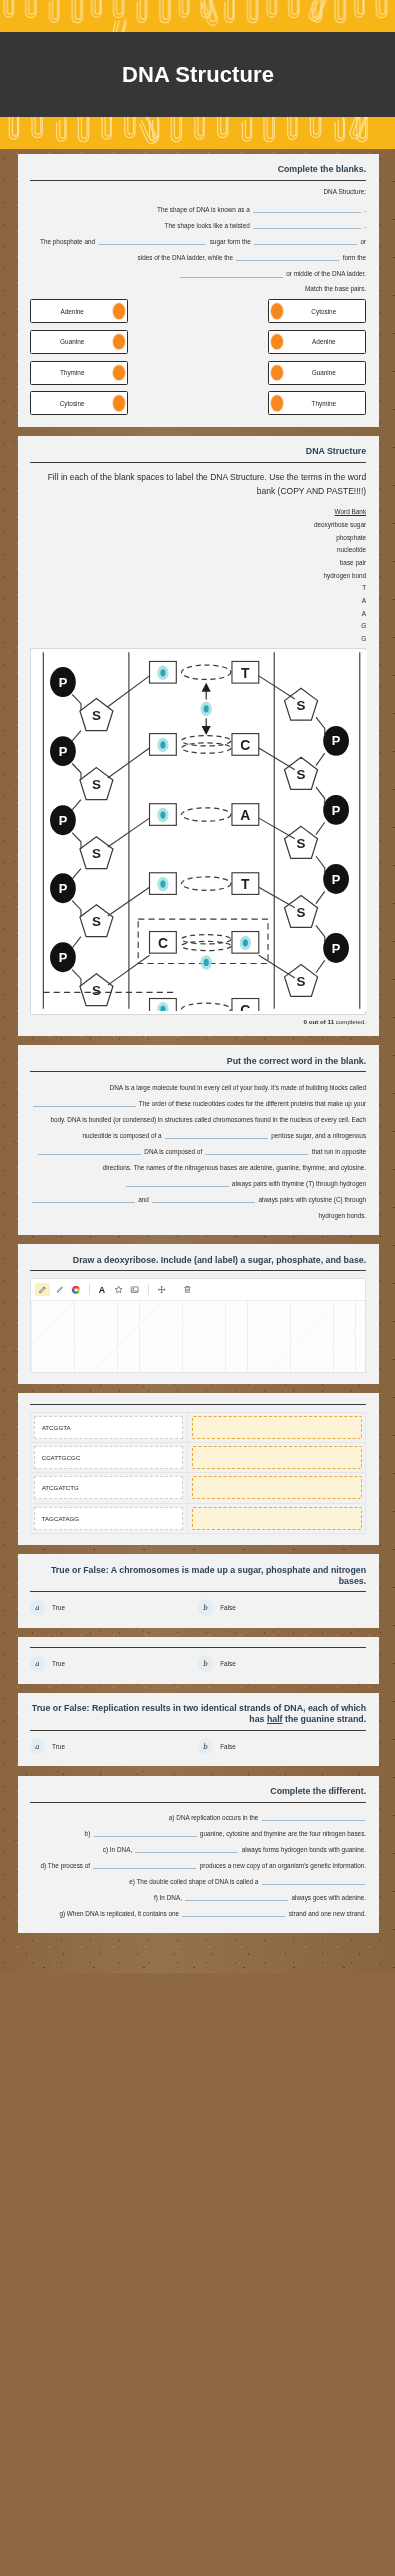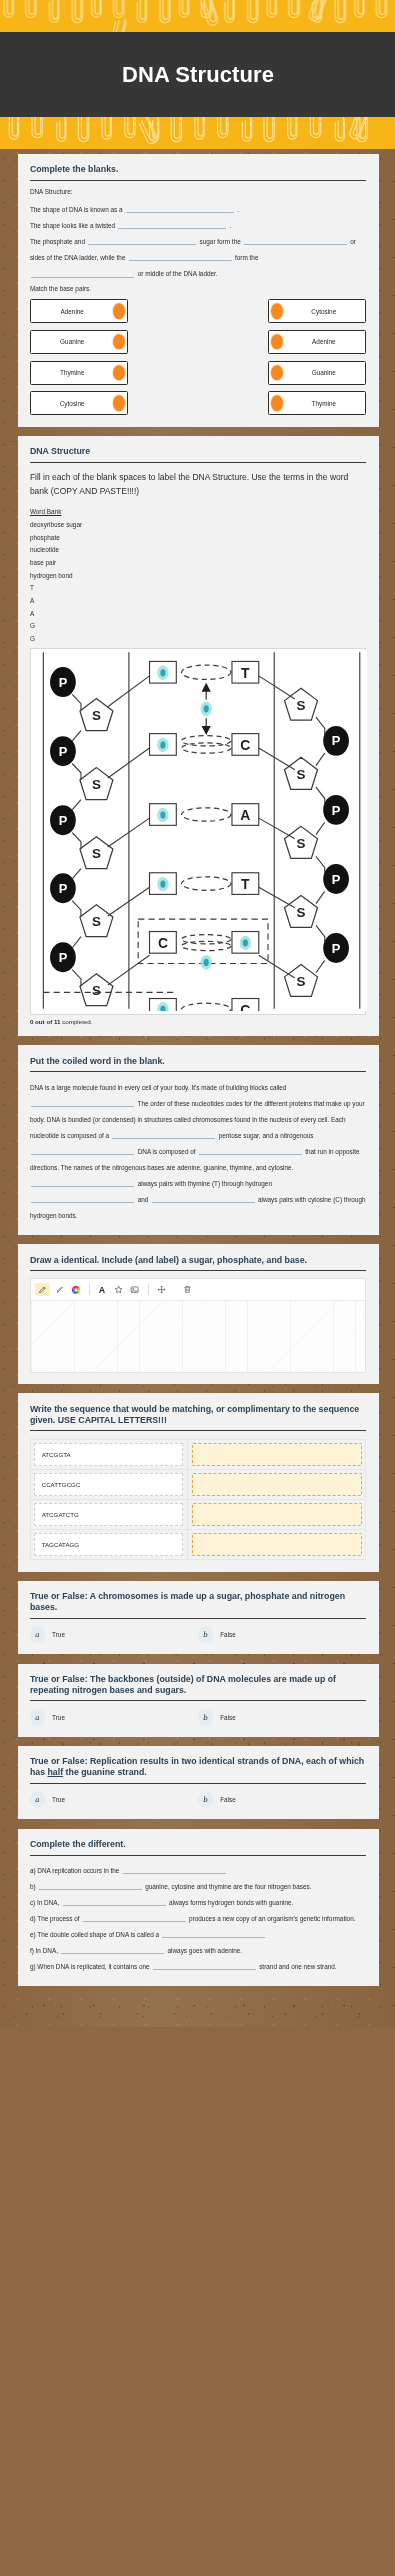--- a/index.html
+++ b/index.html
@@ -47,20 +47,21 @@
     font-family: "Liberation Sans", sans-serif;
   }
 
   
   .page { position: relative; z-index: 2; padding: 0 0 31px 0; }
   .card {
     background: #f2f2f2;
     width: 361px;
     margin: 0 auto 9.3px auto;
     padding: 10.3px 12.4px 11.3px 12.4px;
+    text-align: right;
   }
   .card.first { margin-top: 5.2px; }
   h2.sect {
     color: #2d4356;
     font-size: 8.8px;
     font-weight: bold;
     line-height: 1.25;
     margin-bottom: 4.6px;
   }
   .rule { border-top: 0.8px solid #3a3a3a; margin-bottom: 7.2px; }
@@ -487,21 +488,21 @@
           <text x="414" y="708" font-family="Liberation Sans, sans-serif" font-size="27" font-weight="bold" fill="#1f1f1f" text-anchor="middle">C</text>
         </g>
       </svg>
     </div>
     <div class="dna-caption">
       <b>0 out of 11</b><span> completed.</span>
     </div>
   </section>
 
   <section class="card">
-    <h2 class="sect">Put the coiled word in the blank.</h2>
+    <h2 class="sect">Put the correct word in the blank.</h2>
     <div class="rule"></div>
     <div class="para">
       <span>DNA is a large molecule found in every cell of your body. It's made of building blocks called</span>
       <span class="blank b-lg"></span>
       <span>The order of these nucleotides codes for the different proteins that make up your body. DNA is bundled (or condensed) in structures called chromosomes found in the nucleus of every cell. Each nucleotide is composed of a</span>
       <span class="blank b-lg"></span>
       <span>pentose sugar, and a nitrogenous</span>
       <span class="blank b-lg"></span>
       <span>DNA is composed of</span>
       <span class="blank b-lg"></span>
@@ -509,21 +510,21 @@
       <span class="blank b-lg"></span>
       <span>always pairs with thymine (T) through hydrogen</span>
       <span class="blank b-lg"></span>
       <span>and</span>
       <span class="blank b-lg"></span>
       <span>always pairs with cytosine (C) through hydrogen bonds.</span>
     </div>
   </section>
 
   <section class="card">
-    <h2 class="sect">Draw a identical.  Include (and label) a sugar, phosphate, and base.</h2>
+    <h2 class="sect">Draw a deoxyribose.  Include (and label) a sugar, phosphate, and base.</h2>
     <div class="rule"></div>
 
     <div class="draw-box">
       <div class="draw-toolbar">
         <div class="tool active">
           <svg width="9.3" height="9.3" viewBox="0 0 24 24" fill="none" stroke="#333" stroke-width="1.6">
             <path d="M4 20l1-4L16 5l3 3L8 19l-4 1z"></path>
             <path d="M14 7l3 3"></path>
           </svg>
         </div>
@@ -575,21 +576,20 @@
             <path d="M4 6h16M9 6V4h6v2M6 6l1 14h10l1-14"></path>
             <path d="M10 10v7M14 10v7"></path>
           </svg>
         </div>
       </div>
       <div class="canvas"></div>
     </div>
   </section>
 
   <section class="card">
-    <h2 class="sect">Write the sequence that would be matching, or complimentary to the sequence given.  USE CAPITAL LETTERS!!!</h2>
     <div class="rule"></div>
 
     <div class="seq-table">
       <div class="seq-row">
         <div class="seq-left">
           <div class="seq-given">ATCGGTA</div>
         </div>
         <div class="seq-right">
           <div class="seq-answer"></div>
         </div>
@@ -630,21 +630,20 @@
         <span class="tf-label">True</span>
       </div>
       <div class="tf-opt">
         <span class="tf-bubble">b</span>
         <span class="tf-label">False</span>
       </div>
     </div>
   </section>
 
   <section class="card">
-    <h2 class="sect">True or False: The backbones (outside) of DNA molecules are made up of repeating nitrogen bases and sugars.</h2>
     <div class="rule"></div>
     <div class="tf-row">
       <div class="tf-opt">
         <span class="tf-bubble">a</span>
         <span class="tf-label">True</span>
       </div>
       <div class="tf-opt">
         <span class="tf-bubble">b</span>
         <span class="tf-label">False</span>
       </div>

